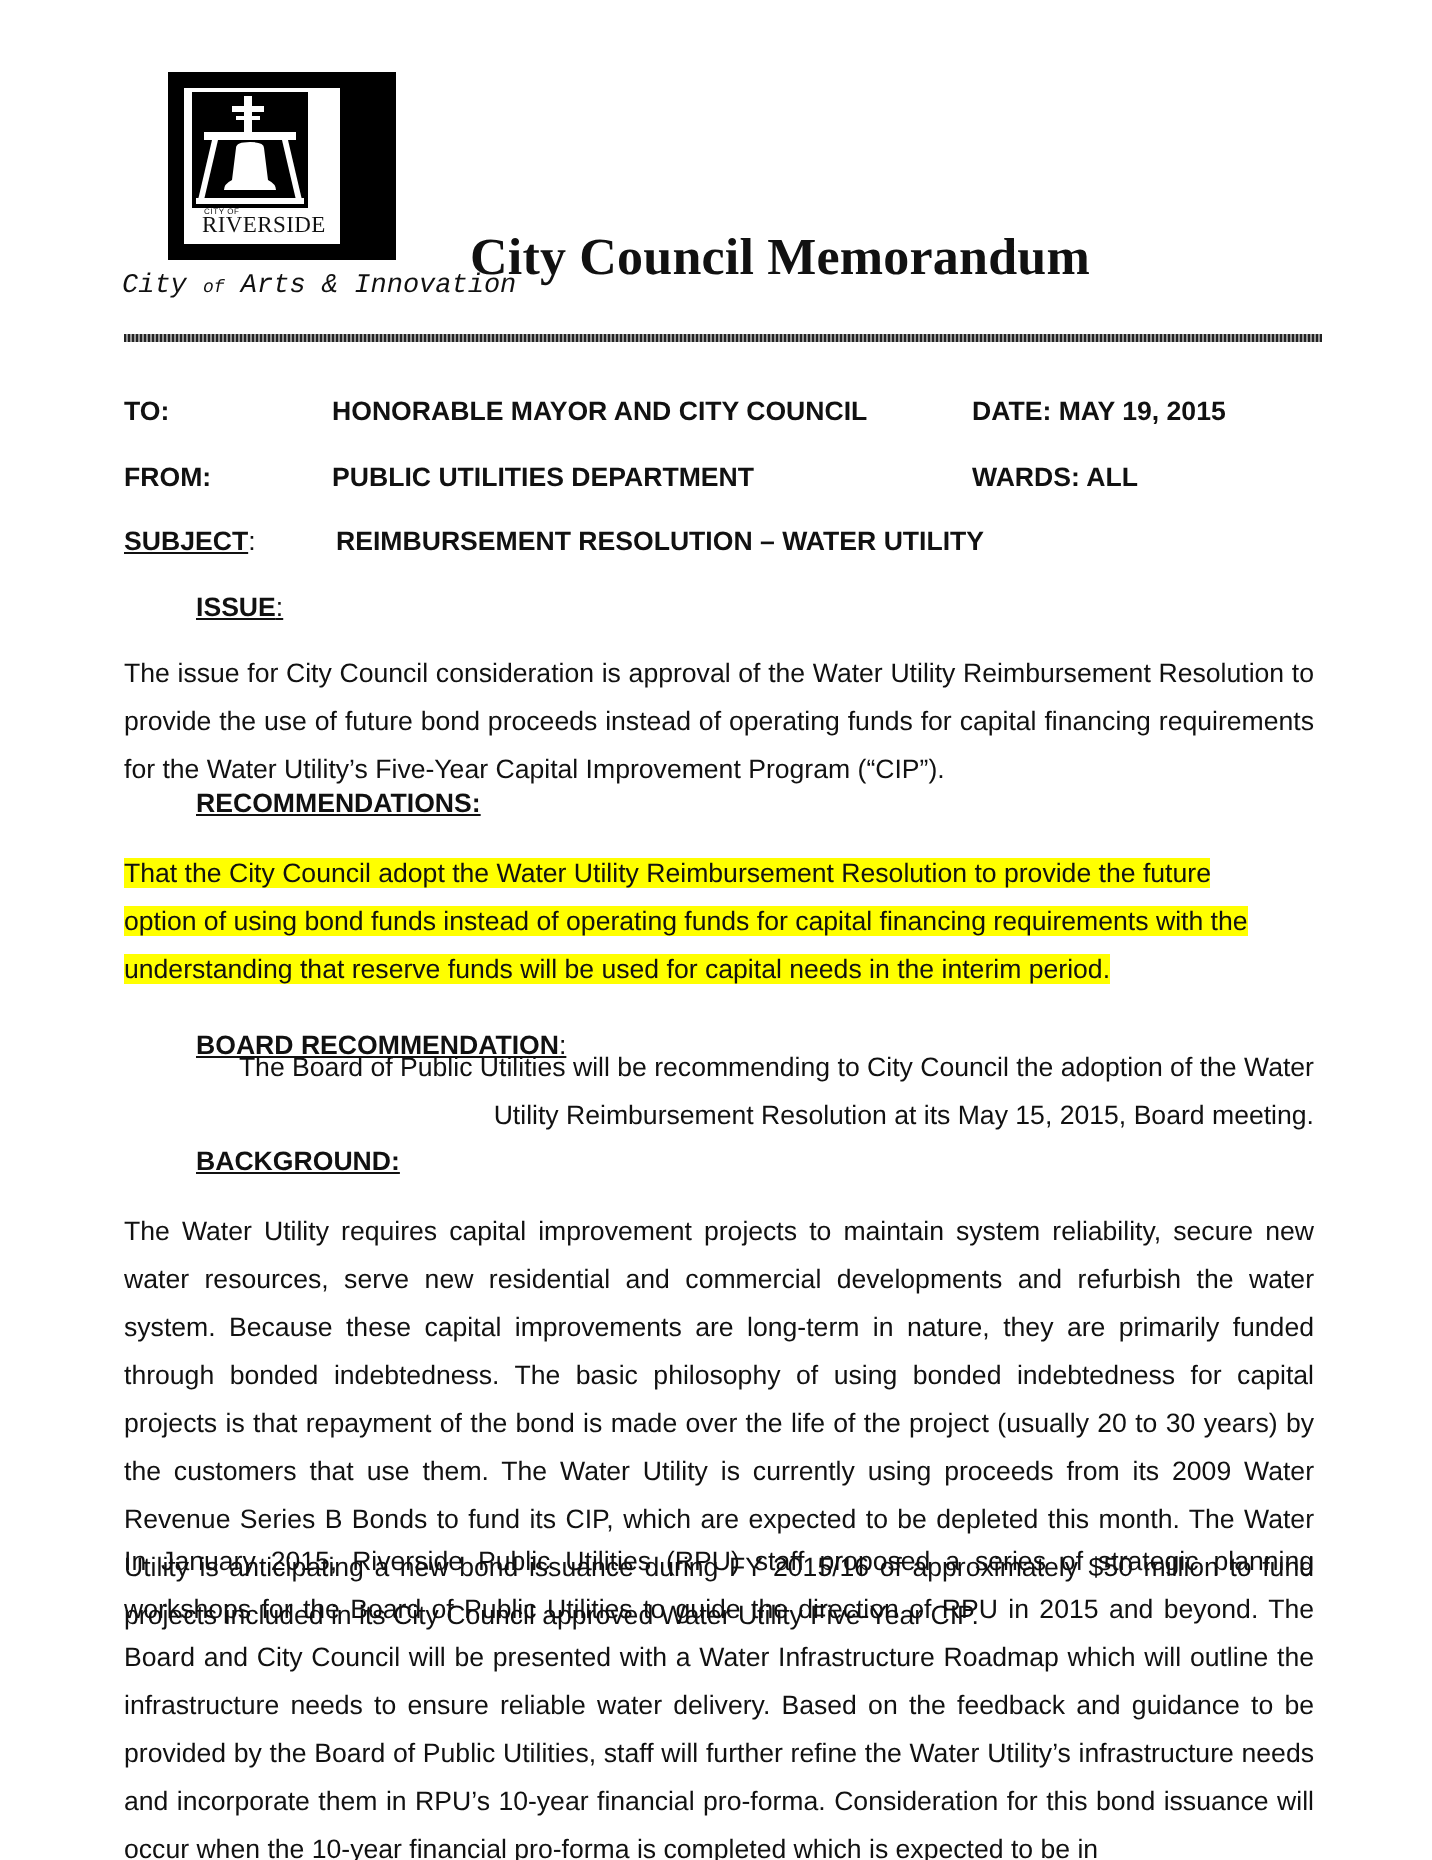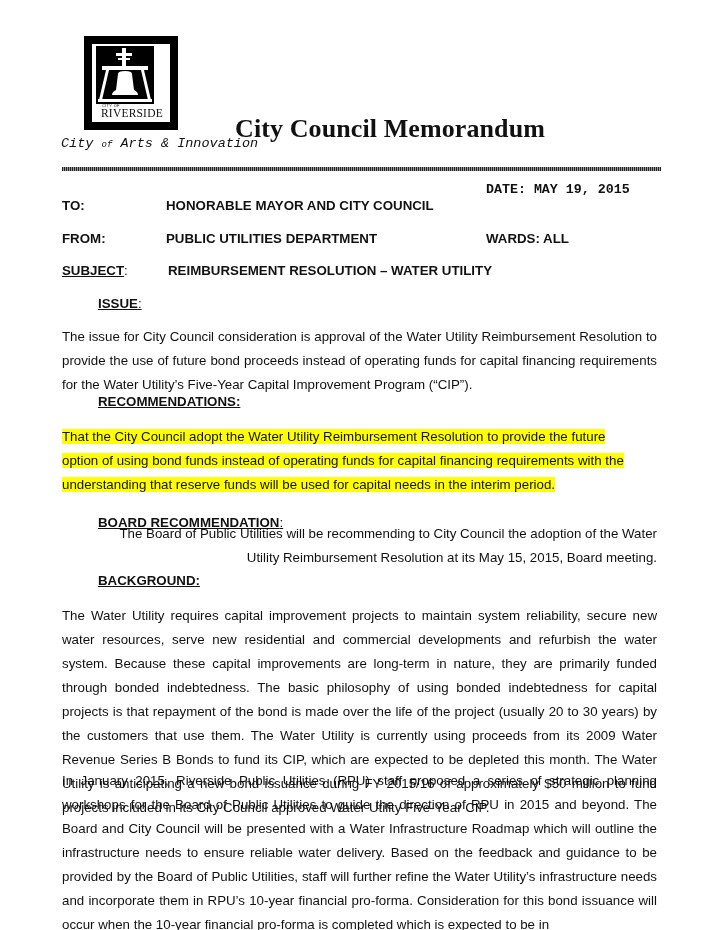--- a/index.html
+++ b/index.html
@@ -1,19 +1,19 @@
 <!DOCTYPE html>
 <html><head>
   <meta charset="utf-8">
   <style>
     html, body { margin: 0; padding: 0; background: #ffffff; }
     body { width: 716px; height: 930px; position: relative; overflow: hidden; color: #111; }
     .page { position: absolute; left: 0; top: 0; width: 716px; height: 930px; }
 
-    .logo { position: absolute; left: 84px; top: 36px; width: 94px; height: 94px; background: #000; }
+    .logo { position: absolute; left: 84px; top: 36px; width: 114px; height: 94px; background: #000; }
     .logo-inner { position: absolute; left: 8px; top: 8px; width: 78px; height: 78px; background: #fff; }
     .logo-art { position: absolute; left: 4px; top: 2px; width: 58px; height: 58px; background: #000; }
     .logo-art svg { position: absolute; left: 0; top: 0; }
     .logo-city { position: absolute; left: 10px; top: 59px; font-family: "Liberation Sans", sans-serif; font-size: 4px; letter-spacing: 0.3px; }
     .logo-name { position: absolute; left: 9px; top: 63px; font-family: "Liberation Serif", serif; font-size: 11.5px; letter-spacing: 0.2px; }
     .tagline { position: absolute; left: 61px; top: 136px; font-family: Liberation Mono, monospace; font-style: italic; font-size: 13.5px; }
     .tagline .of { font-size: 9px; }
 
     .title { position: absolute; left: 235px; top: 114px; font-family: "Liberation Serif", serif; font-weight: bold; font-size: 26px; letter-spacing: 0.1px; }
 
@@ -60,21 +60,21 @@
   </div>
   <div class="tagline"><span>City </span><span class="of">of</span><span> Arts &amp; Innovation</span></div>
 
   <div class="title">City Council Memorandum</div>
 
   <div class="rule"></div>
 
   <div class="memo">
     <div class="field" style="left:62px; top:198px;">TO:</div>
     <div class="field" style="left:166px; top:198px;">HONORABLE MAYOR AND CITY COUNCIL</div>
-    <div class="field" style="left:486px; top:182px;font-family:Liberation Mono, monospace;">DATE:  MAY 19, 2015</div>
+    <div class="field" style="left:486px; top:198px;">DATE:  MAY 19, 2015</div>
 
     <div class="field" style="left:62px; top:231px;">FROM:</div>
     <div class="field" style="left:166px; top:231px;">PUBLIC UTILITIES DEPARTMENT</div>
     <div class="field" style="left:486px; top:231px;">WARDS:  ALL</div>
 
     <div class="field" style="left:62px; top:263px;"><span class="u">SUBJECT</span><span style="font-weight:normal">:</span></div>
     <div class="field" style="left:168px; top:263px;">REIMBURSEMENT RESOLUTION – WATER UTILITY</div>
   </div>
 
   <div class="heading" style="top:296px;"><span>ISSUE</span><span style="font-weight:normal">:</span></div>

